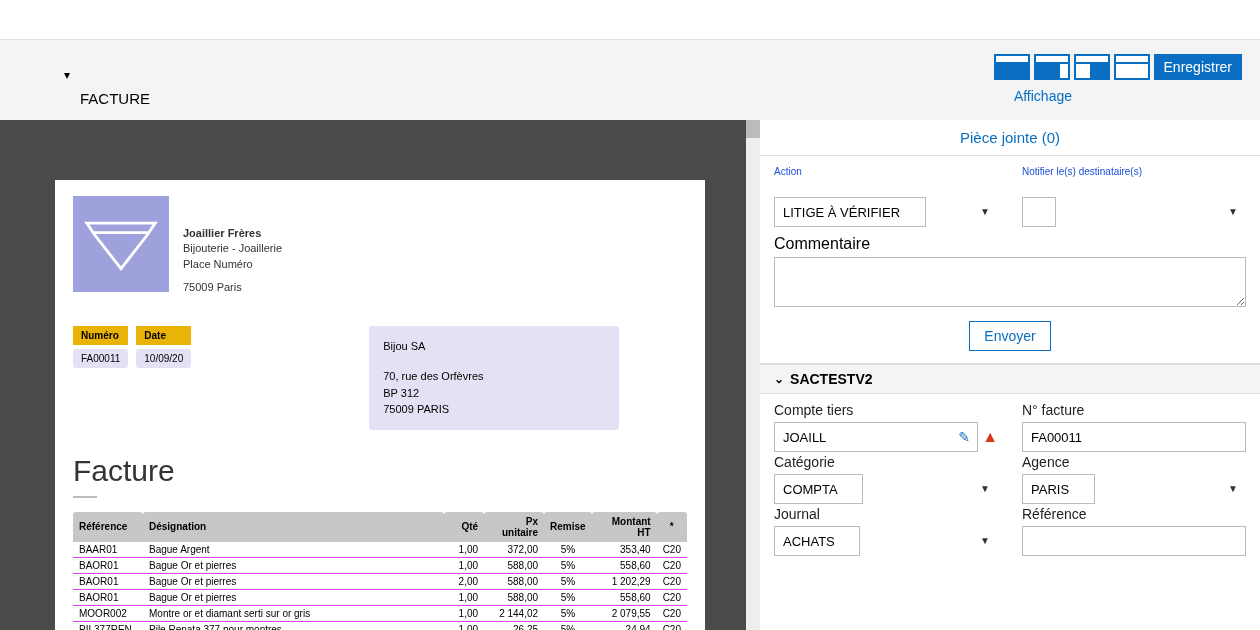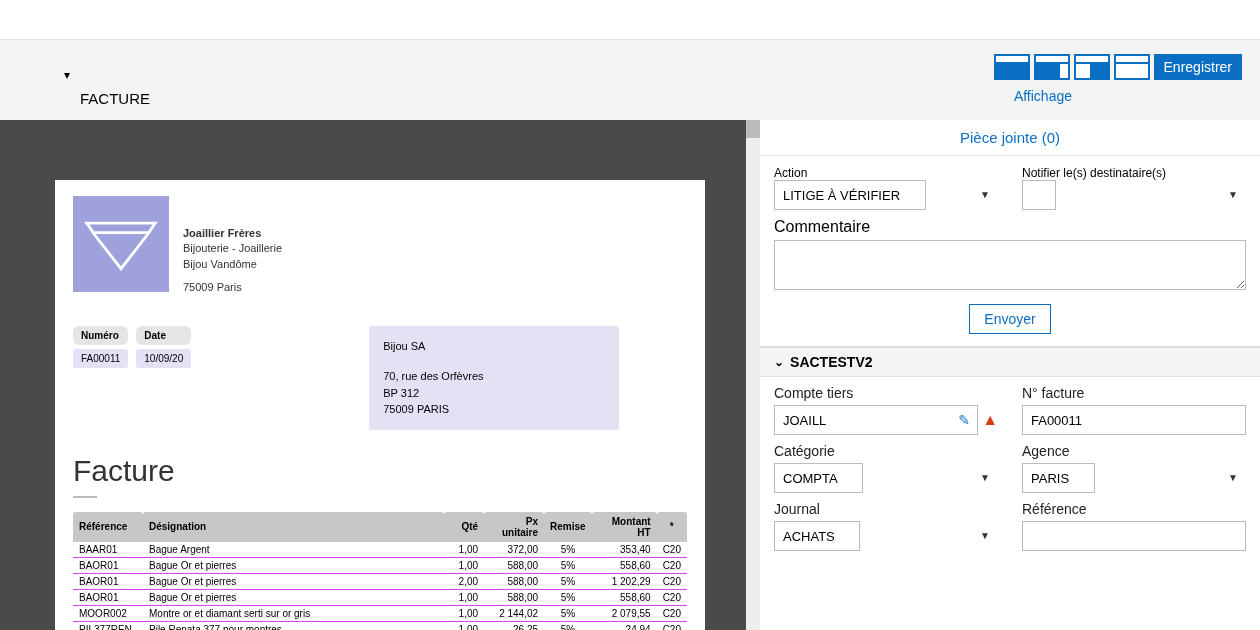--- a/index.html
+++ b/index.html
@@ -26,21 +26,21 @@
 
 .doc-inner { padding: 0 18px; }
 .doc-header { display: flex; }
 .logo-box { width: 96px; height: 96px; background: #9fa1dc; display: flex; align-items: center; justify-content: center; }
 .logo-box svg { width: 76px; height: 60px; }
 .vendor-info { margin-left: 14px; padding-top: 30px; font-size: 11px; line-height: 1.4; color: #333; }
 .vendor-name { font-weight: bold; }
 
 .doc-meta-row { display: flex; margin-top: 30px; gap: 8px; align-items: flex-start; }
 .meta-col { display: flex; flex-direction: column; gap: 4px; }
-.meta-label { background: #e5e5e5; font-size: 10px; font-weight: bold; padding: 4px 8px; border-radius: 6px; }
+.meta-label { background: #eab308; font-size: 10px; font-weight: bold; padding: 4px 8px; border-radius: 0; }
 .meta-value { background: #e3e2f5; font-size: 10px; padding: 4px 8px; border-radius: 3px; }
 
 .client-box { background: #e3e2f5; margin-left: 170px; padding: 12px 14px; width: 250px; font-size: 11px; border-radius: 3px; line-height: 1.5; }
 .client-name { font-weight: normal; margin-bottom: 14px; }
 
 .invoice-title { font-size: 30px; color: #333; margin-top: 24px; }
 .title-underline { width: 24px; height: 2px; background: #bbb; margin: 8px 0 14px; }
 
 .line-table { width: 100%; border-collapse: collapse; font-size: 10px; }
 .line-table th { background: #c7c7c7; padding: 4px 6px; text-align: left; font-weight: bold; border-radius: 3px 3px 0 0; }
@@ -49,33 +49,33 @@
 .line-table td { padding: 2px 6px; border-bottom: 1px solid #d946ef; }
 .line-table td.r { text-align: right; }
 .line-table td.c { text-align: center; }
 
 .side-pane { flex: 1; background: #fff; display: flex; flex-direction: column; }
 .tabs-row { display: flex; height: 36px; border-bottom: 1px solid #e0e0e0; }
 .tab { flex: 1; text-align: center; color: #0a6fc2; font-size: 15px; line-height: 36px; cursor: pointer; }
 .form-section { padding: 6px 14px 12px; border-bottom: 1px solid #ddd; }
 .field-row { display: flex; gap: 24px; margin-top: 4px; }
 .field { flex: 1; display: flex; flex-direction: column; }
-.field label { font-size: 12px; color: #000000; margin-bottom: 0; }
+.field label { font-size: 10px; color: #1d4ed8; margin-bottom: 20px; }
 .sel, .txt-input { height: 30px; border: 1px solid #bbb; padding: 0 8px; font-size: 13px; background: #fff; position: relative; }
 .sel { appearance: none; padding-right: 24px; }
 .sel-wrap { position: relative; }
 .sel-wrap::after { content: "▼"; color: #333; font-size: 10px; position: absolute; right: 8px; top: 9px; pointer-events: none; }
 .comment-box { width: 100%; height: 50px; border: 1px solid #bbb; margin-top: 4px; resize: both; padding: 4px; font-size: 13px; }
 .send-btn-row { text-align: center; margin-top: 10px; }
 .send-btn { border: 1px solid #0a6fc2; background: #fff; color: #0a6fc2; padding: 6px 14px; font-size: 14px; cursor: pointer; }
 
 .acc-header { background: #f4f4f4; padding: 6px 14px; font-size: 14px; font-weight: bold; display: flex; align-items: center; gap: 6px; border-top: 1px solid #ddd; border-bottom: 1px solid #ddd; cursor: pointer; }
 .chev { font-size: 12px; }
 
-.details-grid { padding: 8px 14px; display: grid; grid-template-columns: 1fr 1fr; gap: 8px 24px; }
+.details-grid { padding: 8px 14px; display: grid; grid-template-columns: 1fr 1fr; gap: 2px 24px; }
 .dfield { display: flex; flex-direction: column; }
 .dlabel { font-size: 14px; color: #222; margin-bottom: 4px; }
 .input-with-icons { position: relative; display: flex; align-items: center; gap: 4px; }
 .input-with-icons .txt-input { flex: 1; }
 .edit-icon { color: #0a6fc2; font-size: 14px; cursor: pointer; position: absolute; right: 28px; top: 7px; }
 .warn-icon { color: #d63b1a; font-size: 16px; }
 </style>
 </head>
 <body>
 
@@ -118,21 +118,21 @@
         <div class="doc-header">
           <div class="logo-box">
             <svg viewBox="0 0 80 60">
                 <path d="M4 8 L76 8 L68 20 L40 56 L12 20 Z" fill="none" stroke="#fff" stroke-width="3"></path>
                 <line x1="10" y1="18" x2="70" y2="18" stroke="#fff" stroke-width="3"></line>
               </svg>
           </div>
           <div class="vendor-info">
             <div class="vendor-name">Joaillier Frères</div>
             <div>Bijouterie - Joaillerie</div>
-            <div>Bijou Vandôme</div>
+            <div>Place Numéro</div>
             <div style="margin-top:8px">75009 Paris</div>
           </div>
         </div>
 
         <div class="doc-meta-row">
           <div class="meta-col">
             <div class="meta-label">Numéro</div>
             <div class="meta-value">FA00011</div>
           </div>
           <div class="meta-col">

